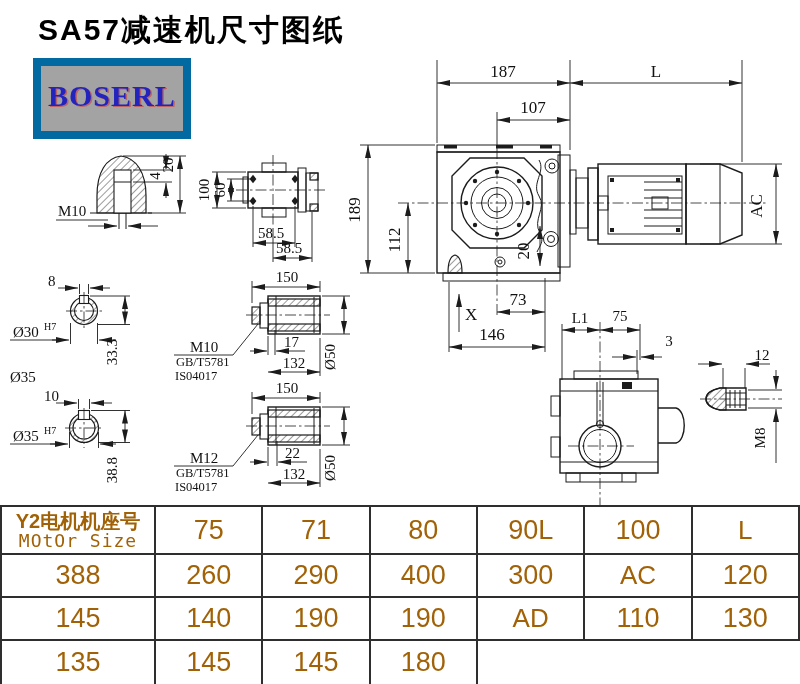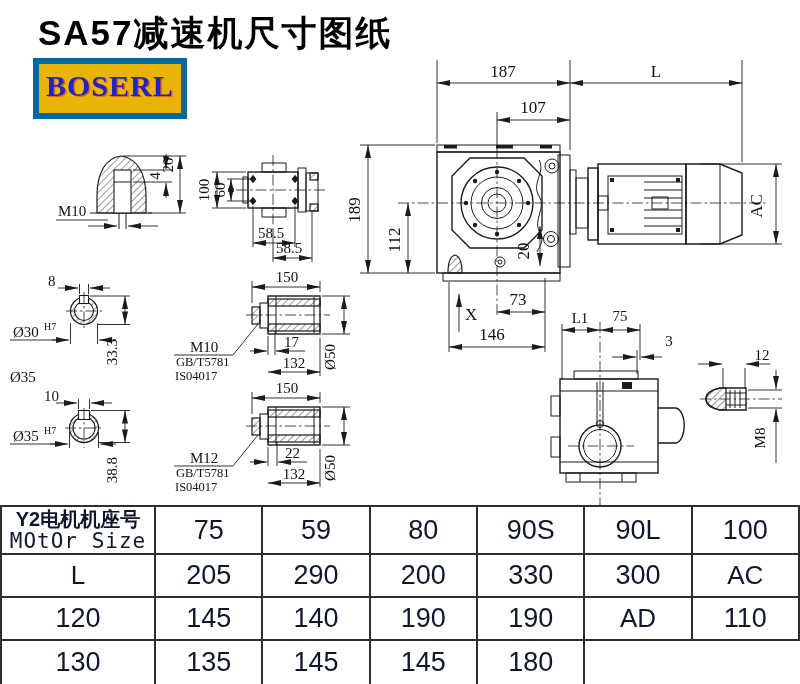--- a/index.html
+++ b/index.html
@@ -1,24 +1,24 @@
 <!DOCTYPE html>
 <html><head>
 <meta charset="utf-8">
 <style>
   html,body{margin:0;padding:0;background:#fff;}
   *{box-sizing:border-box;}
   .sheet{position:relative;width:800px;height:684px;background:#fff;overflow:hidden;
          font-family:"Liberation Sans",sans-serif;}
   .sheet svg{position:absolute;left:0;top:0;}
 
-  .title{position:absolute;left:38px;top:10px;font-size:35px;font-weight:bold;color:#000;
+  .title{position:absolute;left:38px;top:10px;font-size:30px;font-weight:bold;color:#000;
          letter-spacing:2px;white-space:nowrap;}
-  .logo{position:absolute;left:33px;top:58px;border:6px solid #0369a1;background:#eab308;
-        padding:4px 7px;line-height:36px;}
+  .logo{position:absolute;left:33px;top:58px;border:8px solid #0369a1;background:#a3a3a3;
+        padding:12px 7px;line-height:36px;}
   .logo span{font-family:"Liberation Serif",serif;font-size:30px;font-weight:bold;color:#2323bd;
         text-shadow:1.5px 1px 0 rgba(205,50,50,.55);letter-spacing:1px;}
 
   
   .ol{stroke:#1c1c1c;stroke-width:1.4;fill:none;}
   .tn{stroke:#1c1c1c;stroke-width:1;fill:none;}
   .dl{stroke:#1c1c1c;stroke-width:.9;fill:none;}
   .cl{stroke:#1c1c1c;stroke-width:.8;fill:none;stroke-dasharray:11 3 2.5 3;}
   .hf{fill:url(#h);stroke:#1c1c1c;stroke-width:1.2;}
   .sf{fill:#1c1c1c;stroke:none;}
@@ -26,24 +26,24 @@
   .dt{font-family:"Liberation Serif",serif;font-size:15px;fill:#111;}
   .dtb{font-family:"Liberation Serif",serif;font-size:17px;fill:#111;}
   .dts{font-family:"Liberation Serif",serif;font-size:10px;fill:#111;}
   .dtm{font-family:"Liberation Serif",serif;font-size:12.5px;fill:#111;}
 
   
   .dim-table{position:absolute;left:0;top:505px;width:800px;height:179px;display:grid;
              grid-template-columns:154px repeat(6,1fr);grid-template-rows:48px 43px 43px 45px;
              border-top:2px solid #2e2e2e;border-left:2px solid #2e2e2e;background:#fff;}
   .tcell{border-right:2px solid #2e2e2e;border-bottom:2px solid #2e2e2e;display:flex;
-         align-items:center;justify-content:center;font-size:27px;color:#0f172a;}
+         align-items:center;justify-content:center;font-size:27px;color:#a16207;}
   .tcell.first{flex-direction:column;justify-content:center;line-height:1.05;padding-top:2px;}
   .tcell .cn{font-size:20px;font-weight:bold;letter-spacing:0px;}
-  .tcell .en{font-size:21px;font-family:"DejaVu Sans Mono",monospace;letter-spacing:1px;}
+  .tcell .en{font-size:18px;font-family:"DejaVu Sans Mono",monospace;letter-spacing:1px;}
   .tcell.rlabel{font-size:26px;}
 </style>
 </head>
 <body>
 
 <div class="sheet">
 
 <svg width="800" height="684" viewBox="0 0 800 684">
   <defs>
     <marker id="arr" markerUnits="userSpaceOnUse" markerWidth="14" markerHeight="8" refX="13.5" refY="4" orient="auto-start-reverse">
@@ -397,31 +397,30 @@
 <div class="logo">
   <span>BOSERL</span>
 </div>
 
 <div class="dim-table">
   <div class="tcell first">
     <div class="cn">Y2电机机座号</div>
     <div class="en">MOtOr Size</div>
   </div>
   <div class="tcell">75</div>
-  <div class="tcell">59</div>
+  <div class="tcell">71</div>
   <div class="tcell">80</div>
-  <div class="tcell">90S</div>
   <div class="tcell">90L</div>
   <div class="tcell">100</div>
 
   <div class="tcell rlabel">L</div>
-  <div class="tcell">205</div>
+  <div class="tcell">388</div>
+  <div class="tcell">260</div>
   <div class="tcell">290</div>
-  <div class="tcell">200</div>
-  <div class="tcell">330</div>
+  <div class="tcell">400</div>
   <div class="tcell">300</div>
 
   <div class="tcell rlabel">AC</div>
   <div class="tcell">120</div>
   <div class="tcell">145</div>
   <div class="tcell">140</div>
   <div class="tcell">190</div>
   <div class="tcell">190</div>
 
   <div class="tcell rlabel">AD</div>

